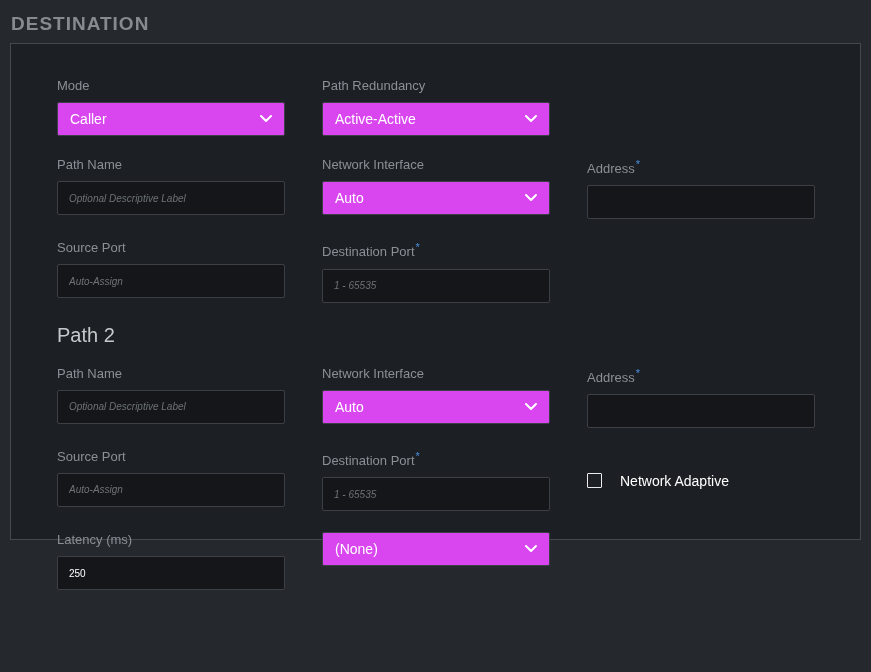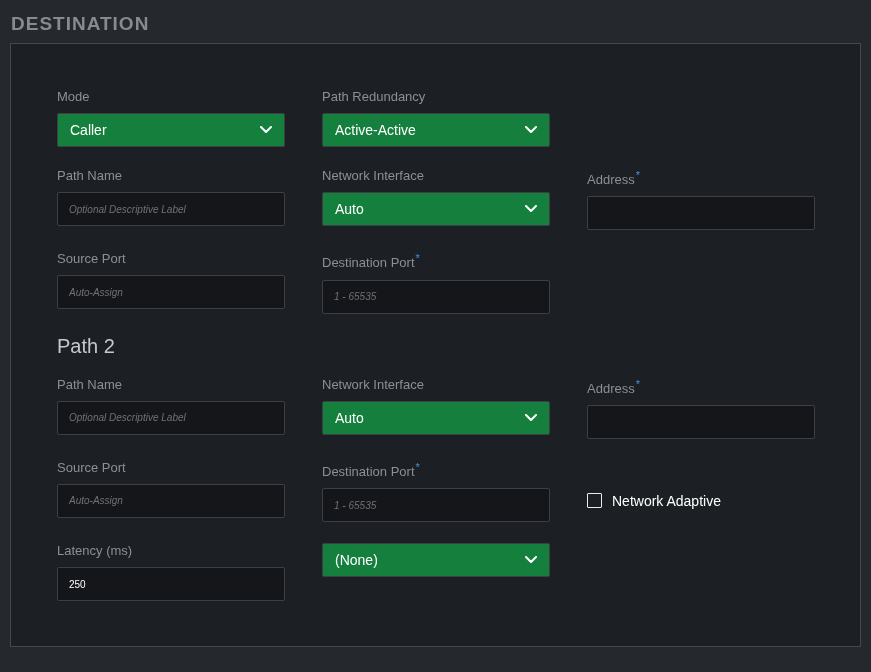--- a/index.html
+++ b/index.html
@@ -18,22 +18,22 @@
   .section-title {
     color: #868b90;
     font-size: 19px;
     font-weight: 700;
     letter-spacing: 1px;
     margin: 2px 0 8px 1px;
   }
   .panel {
     background: #1c1f24;
     border: 1px solid #45494f;
-    height: 604px;
-    padding: 45px 46px 0 46px;
+    height: 497px;
+    padding: 34px 46px 0 46px;
   }
   .row {
     display: grid;
     grid-template-columns: 228px 228px 228px;
     column-gap: 37px;
     margin-bottom: 21px;
   }
   .path-heading {
     color: #c6c9cc;
     font-size: 20px;
@@ -68,38 +68,38 @@
     outline: none;
   }
   input.text-input::placeholder {
     color: #6d7278;
     font-style: italic;
     opacity: 1;
   }
   .select {
     width: 100%;
     height: 34px;
-    background: #15803d;
+    background: #d946ef;
     border: 1px solid #3c4046;
     border-radius: 2px;
     color: #ffffff;
     font-size: 14px;
     display: flex;
     align-items: center;
     justify-content: space-between;
     padding: 0 12px;
     cursor: pointer;
   }
   .select-value { color: #ffffff; }
   .chevron { flex: 0 0 auto; margin-left: 8px; }
   .checkbox-row {
     height: 34px;
     margin-top: 24px;
     display: flex;
-    align-items: center;
+    gap: 8px;
   }
   .checkbox {
     width: 15px;
     height: 15px;
     border: 1px solid #e9ebed;
     border-radius: 1px;
     background: transparent;
     display: inline-block;
     cursor: pointer;
   }

